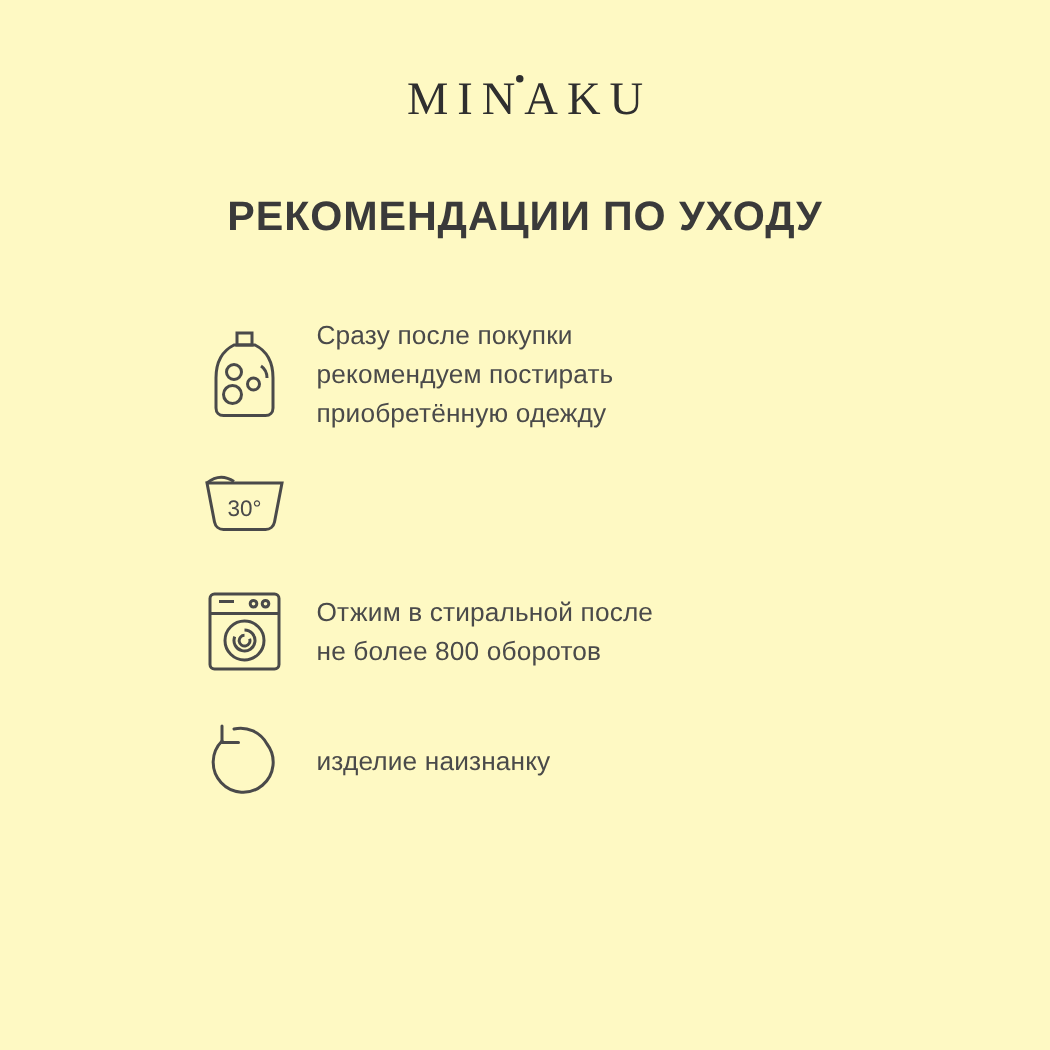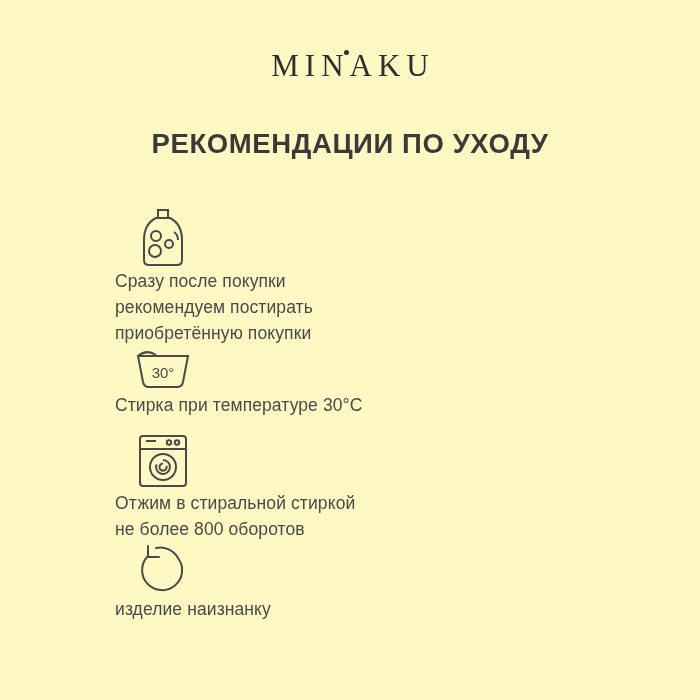--- a/index.html
+++ b/index.html
@@ -52,22 +52,22 @@
     text-align: right;
   }
   .list {
     margin-top: 46px;
     width: 470px;
     display: flex;
     flex-direction: column;
   }
   .row {
     display: flex;
+    align-items: center;
     min-height: 86px;
-    flex-direction: column;
   }
   .icon-cell {
     width: 96px;
     min-width: 96px;
     display: flex;
     align-items: center;
     justify-content: center;
   }
   .text-cell {
     font-size: 17.5px;
@@ -101,51 +101,48 @@
           <path d="M20 12 c-8 4 -12 12 -12 22 v20 c0 3 2 5 5 5 h28 c3 0 5 -2 5 -5 v-20 c0 -10 -4 -18 -12 -22 z"></path>
           <circle cx="20" cy="30" r="5"></circle>
           <circle cx="33" cy="38" r="4"></circle>
           <circle cx="19" cy="45" r="6"></circle>
           <path d="M38 26 c3 2 4 5 4 8"></path>
         </svg>
       </div>
       <div class="text-cell">
         <span class="l">Сразу после покупки</span>
         <span class="l">рекомендуем постирать</span>
-        <span class="l">приобретённую покупки</span>
+        <span class="l">приобретённую одежду</span>
       </div>
     </div>
 
     <div class="row">
       <div class="icon-cell">
         <svg width="62" height="46" viewBox="0 0 62 46" fill="none" stroke="#4a4a4a" stroke-width="2">
           <path d="M6 10 h50 l-5 26 c-0.6 3 -3 5 -6 5 h-28 c-3 0 -5.4 -2 -6 -5 z"></path>
           <path d="M6 10 c6 -5 12 -5 18 -1"></path>
           <text x="31" y="32" font-family="Liberation Sans, sans-serif" font-size="15" fill="#4a4a4a" stroke="none" text-anchor="middle">30°</text>
         </svg>
-      </div>
-      <div class="text-cell">
-        <span class="l">Стирка при температуре 30°C</span>
       </div>
     </div>
 
     <div class="row">
       <div class="icon-cell">
         <svg width="56" height="58" viewBox="0 0 56 58" fill="none" stroke="#4a4a4a" stroke-width="2">
           <rect x="5" y="4" width="46" height="50" rx="3"></rect>
           <path d="M5 17 h46"></path>
           <circle cx="34" cy="10.5" r="2.2"></circle>
           <circle cx="42" cy="10.5" r="2.2"></circle>
           <path d="M11 9 h10"></path>
           <circle cx="28" cy="35" r="13"></circle>
           <path d="M28 28 a7 7 0 1 1 -6.5 4.4 M28 31.5 a3.6 3.6 0 1 0 3.4 2.3"></path>
         </svg>
       </div>
       <div class="text-cell">
-        <span class="l">Отжим в стиральной стиркой</span>
+        <span class="l">Отжим в стиральной после</span>
         <span class="l">не более 800 оборотов</span>
       </div>
     </div>
 
 
     <div class="row">
       <div class="icon-cell">
         <svg width="54" height="54" viewBox="0 0 54 54" fill="none" stroke="#4a4a4a" stroke-width="2">
           <path d="M12 14 A20 20 0 1 0 42 16 A20 20 0 0 0 20 6" stroke-linecap="round"></path>
           <path d="M12 4 L12 15 L23 15" stroke-linecap="round" stroke-linejoin="round"></path>

